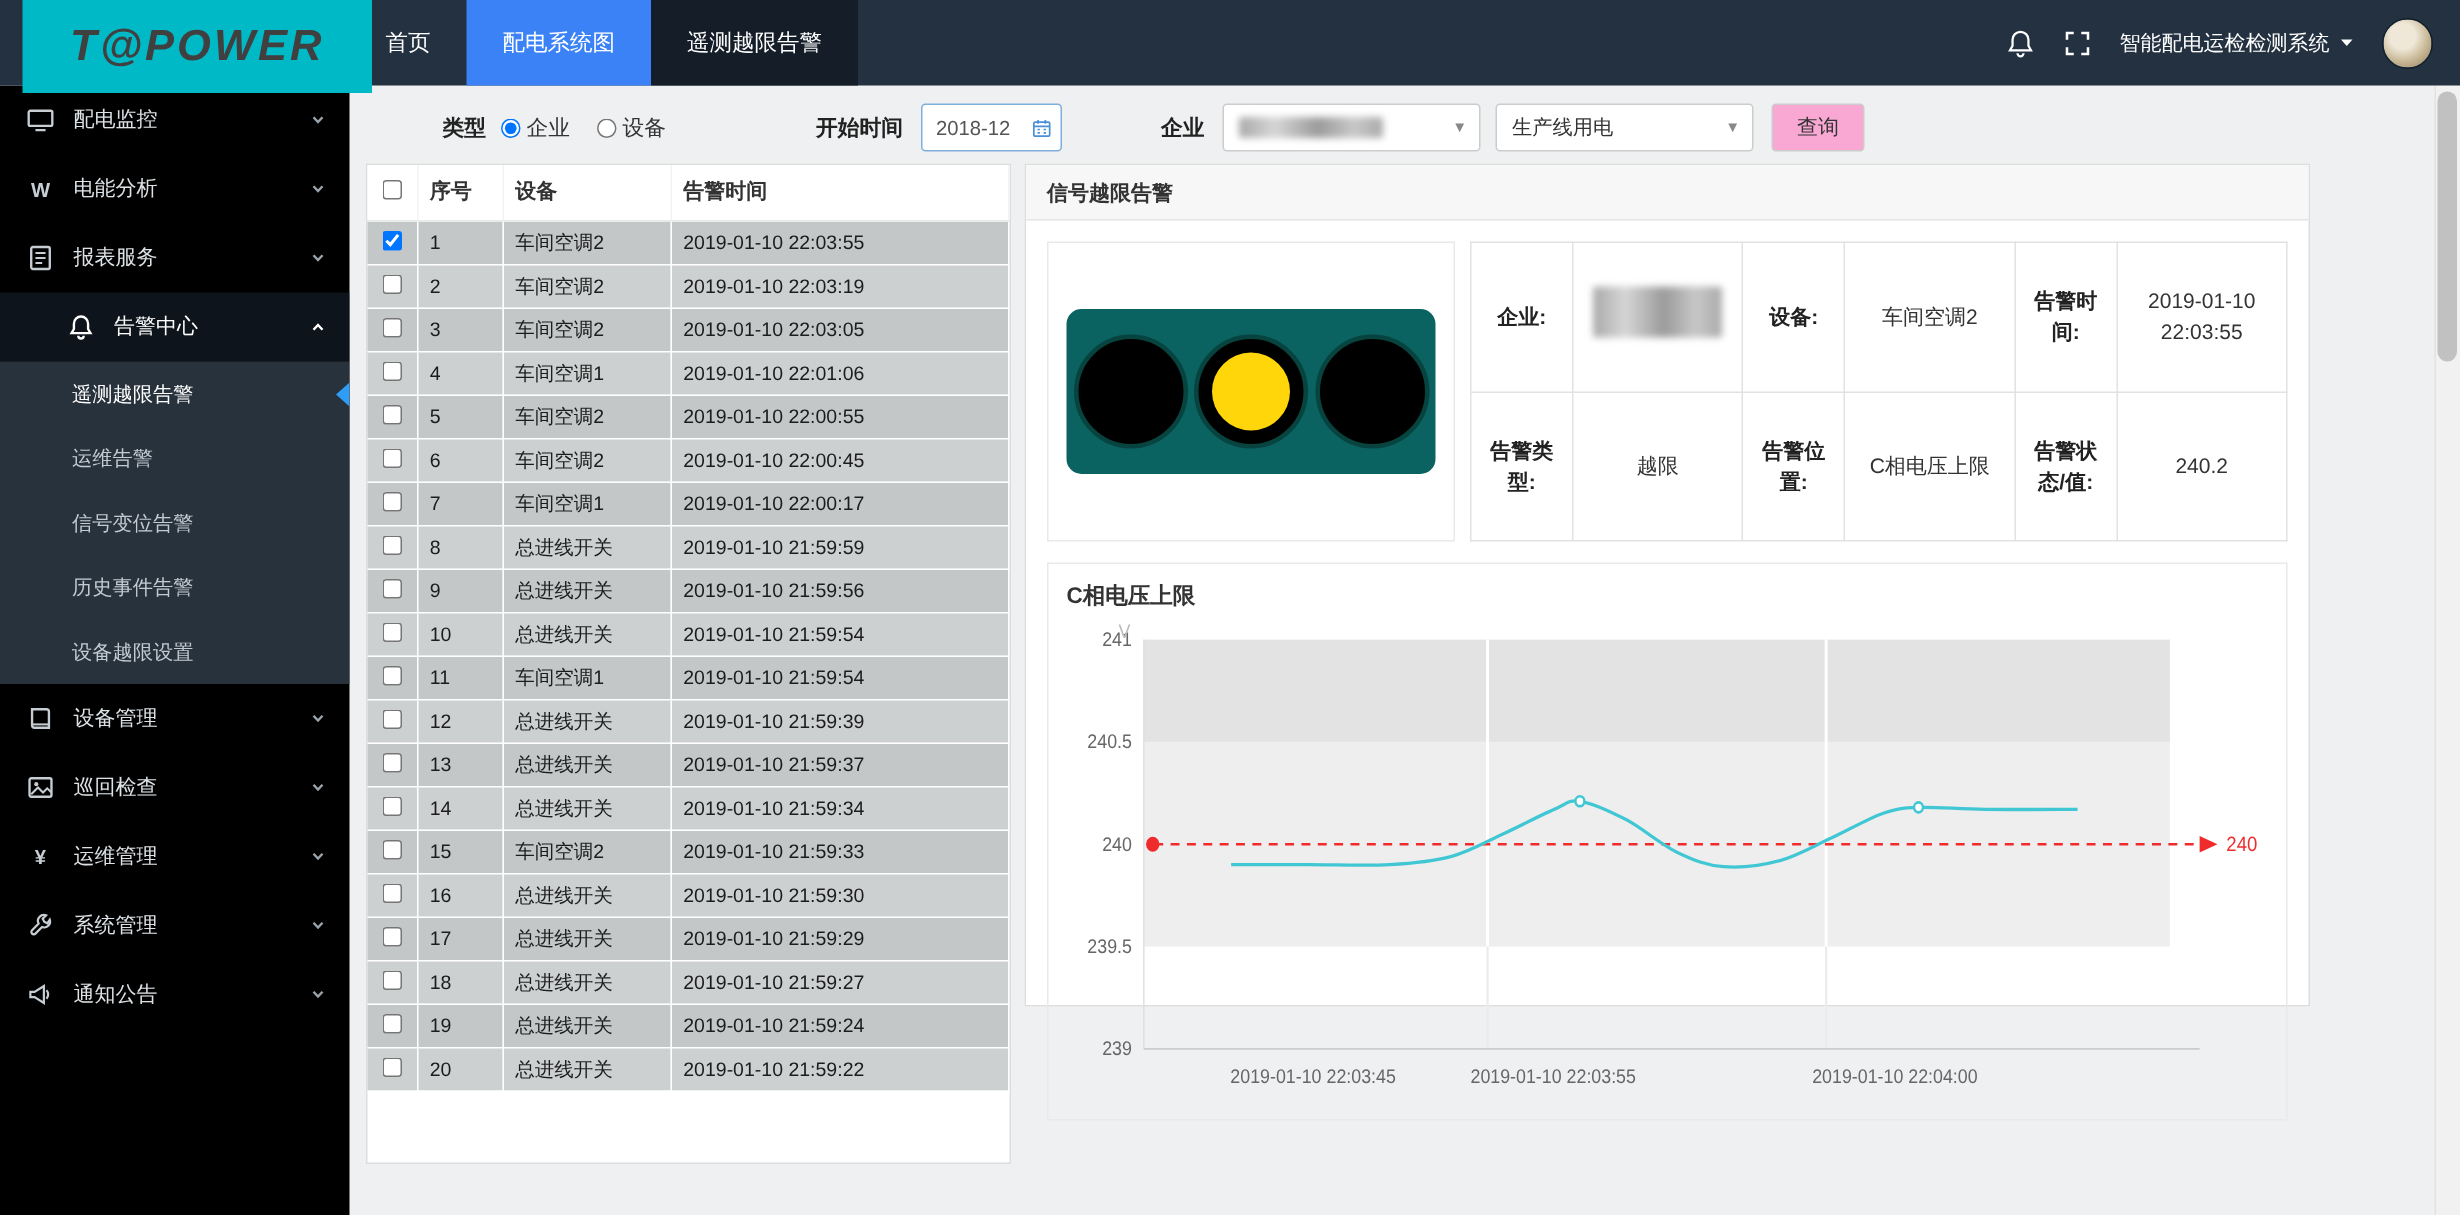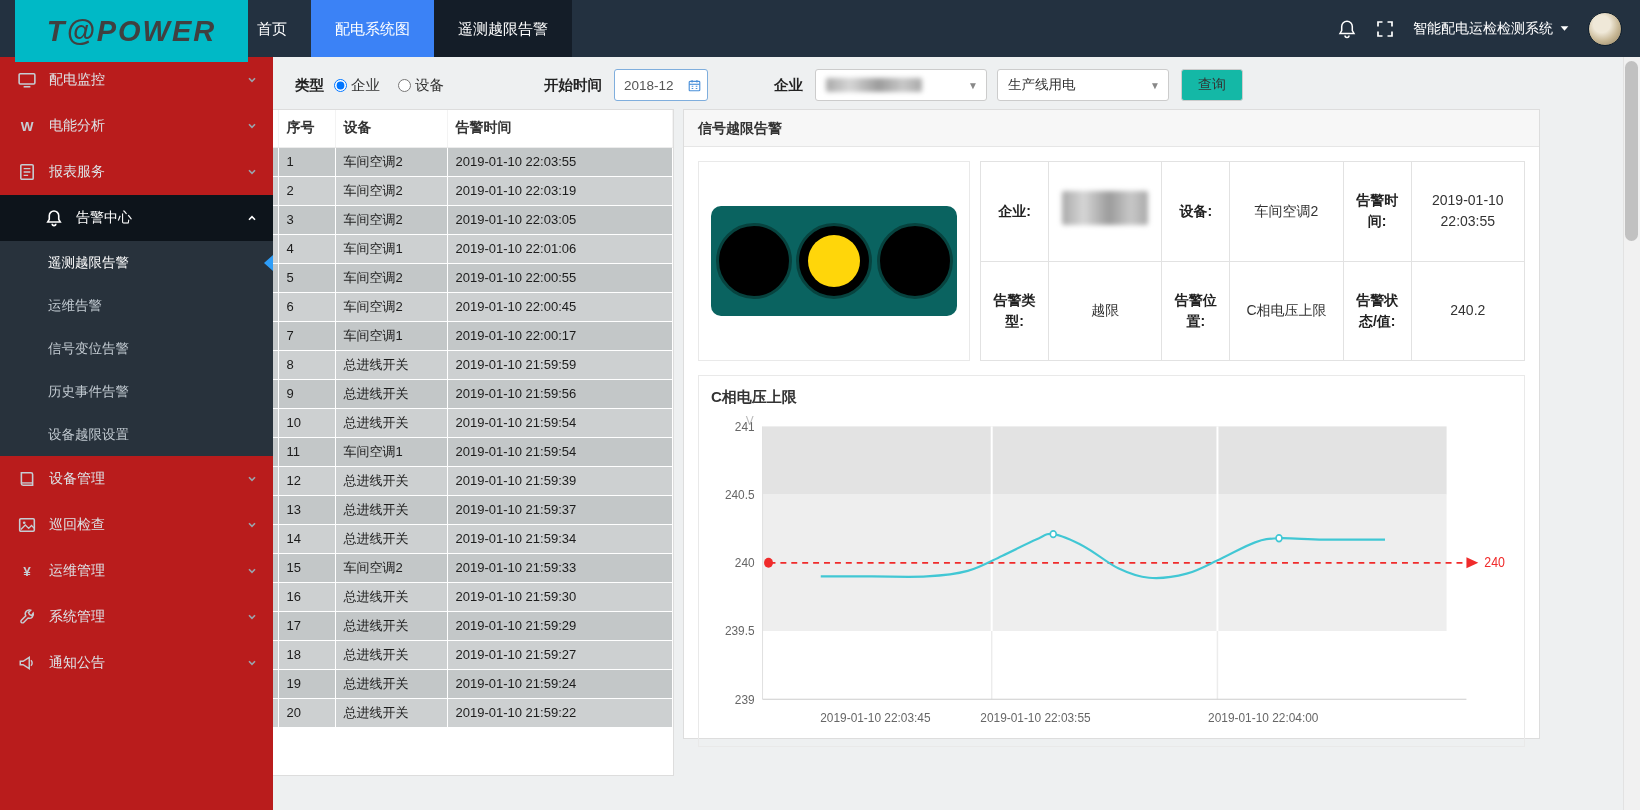--- a/index.html
+++ b/index.html
@@ -14,21 +14,21 @@
   .topnav { position:absolute; left:233px; top:0; height:57px; display:flex; }
   .topnav-item { padding:0 24px; line-height:57px; color:#fff; font-size:15px; cursor:pointer; }
   .topnav-item.shaded { background:#3b82f6; }
   .topnav-item.active { background:#141d28; }
   .topbar-right { position:absolute; right:18px; top:0; height:57px; display:flex; align-items:center; gap:18px; color:#fff; }
   .tb-icon { width:20px; height:20px; color:#fff; cursor:pointer; display:inline-flex; }
   .sys-title { font-size:14px; display:flex; align-items:center; gap:6px; cursor:pointer; }
   .avatar { width:34px; height:34px; border-radius:50%; background:radial-gradient(circle at 40% 35%, #efe8d8 0 30%, #c7b795 60%, #8d7c5d); border:1px solid #11202e; cursor:pointer; }
 
   
-  .sidebar { position:absolute; left:0; top:57px; width:273px; height:753px; background:#b91c1c; overflow:hidden; z-index:4; }
+  .sidebar { position:absolute; left:0; top:57px; width:233px; height:753px; background:#000000; overflow:hidden; z-index:4; }
   .side-item { height:46px; display:flex; align-items:center; padding:0 16px 0 18px; color:#dde2e6; font-size:14px; cursor:pointer; }
   .side-item .s-icon { width:18px; height:18px; margin-right:13px; color:#c6cdd3; display:inline-flex; }
   .side-item .chev { margin-left:auto; color:#9aa4ad; display:inline-flex; }
   .side-item.active { background:#0d141b; color:#fff;padding-left:45px; }
   .side-item.active .s-icon, .side-item.active .chev { color:#fff; }
   .submenu { background:#28323c; }
   .sub-item { height:43px; display:flex; align-items:center; padding-left:48px; color:#c3cbd2; font-size:13.5px; cursor:pointer; position:relative; }
   .sub-item.active { color:#fff; }
   .sub-item.active::after { content:""; position:absolute; right:0; top:50%; margin-top:-8px;
     border-top:8px solid transparent; border-bottom:8px solid transparent; border-right:9px solid #2e9df7; }
@@ -40,38 +40,38 @@
   .f-label { font-weight:bold; font-size:14.5px; color:#222; }
   .radio-group { display:flex; align-items:center; gap:4px; margin-left:10px; }
   .radio-group label { margin-right:14px; font-size:14.5px; cursor:pointer; }
   .radio-group input { cursor:pointer; }
   .date-input { margin-left:12px; width:94px; height:32px; border:1px solid #7faedd; background:#fff; border-radius:3px;
                 display:flex; align-items:center; padding:0 6px 0 9px; gap:6px; }
   .date-input input { border:none; outline:none; width:58px; font-size:13.5px; color:#555; font-family:"Liberation Sans",sans-serif; }
   .combo { height:32px; background:#fff; border:1px solid #ccc; border-radius:3px; display:flex; align-items:center;
            justify-content:space-between; padding:0 8px 0 10px; font-size:13.5px; color:#333; cursor:pointer; }
   .combo .caret { color:#888; font-size:10px; }
-  .btn { height:32px; padding:0 16px; background:#14b8a6; border:1px solid #ccc; border-radius:3px; font-size:14px;
+  .btn { height:32px; padding:0 16px; background:#f9a8d4; border:1px solid #ccc; border-radius:3px; font-size:14px;
          color:#333; cursor:pointer; margin-left:12px; font-family:"Liberation Sans",sans-serif; }
   .redacted { display:inline-block; width:96px; height:14px; border-radius:2px;
               background:linear-gradient(90deg,#a9a9a9,#d6d6d6 25%,#9b9b9b 55%,#c8c8c8 80%,#a9a9a9); filter:blur(2.5px); }
 
   
   .table-panel { position:absolute; left:11px; top:52px; width:430px; height:667px; background:#fff; border:1px solid #ddd; }
   .alarm-table { width:100%; border-collapse:collapse; table-layout:fixed; }
   .alarm-table th { height:37px; background:#fff; font-size:14px; font-weight:bold; color:#333; text-align:left;
                     padding-left:8px; border-bottom:1px solid #ececec; border-right:1px solid #f3f3f3; }
   .alarm-table td { height:29px; font-size:13px; color:#1c1c1c; padding-left:8px;
                     border-right:1px solid #fff; border-bottom:1px solid #fff; }
   .alarm-table tr.odd td { background:#c3c7c8; }
   .alarm-table tr.even td { background:#cdd0d1; }
   .alarm-table .c-check { text-align:center; padding-left:0; }
 
   
-  .detail-panel { position:absolute; left:450px; top:52px; width:857px; height:630px; background:#fff; border:1px solid #ddd; }
+  .detail-panel { position:absolute; left:450px; top:52px; width:857px; height:562px; background:#fff; border:1px solid #ddd; }
   .detail-header { height:37px; line-height:37px; padding-left:14px; background:#f7f7f7; border-bottom:1px solid #e6e6e6;
                    font-weight:bold; font-size:14px; color:#333; }
   .detail-body { padding:14px; }
   .top-info { display:flex; gap:10px; height:200px; }
   .traffic-card { width:272px; height:200px; border:1px solid #e9e9e9; display:flex; align-items:center; justify-content:center; flex:none; }
   .traffic-light { width:246px; height:110px; background:#0a6360; border-radius:10px; display:flex; align-items:center; justify-content:space-evenly; }
   .lamp { width:76px; height:76px; border-radius:50%; background:#000; border:3px solid #07433f; display:flex; align-items:center; justify-content:center; }
   .lamp .inner { width:52px; height:52px; border-radius:50%; background:#ffd60a; }
   .info-table { flex:1; border-collapse:collapse; height:200px; }
   .info-table td { border:1px solid #e2e2e2; text-align:center; vertical-align:middle; font-size:14px; padding:4px; line-height:1.5; }

